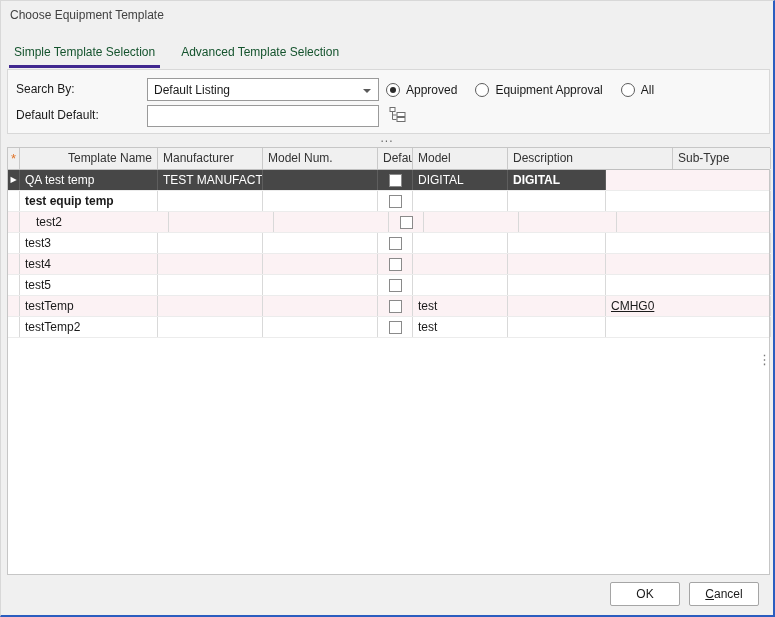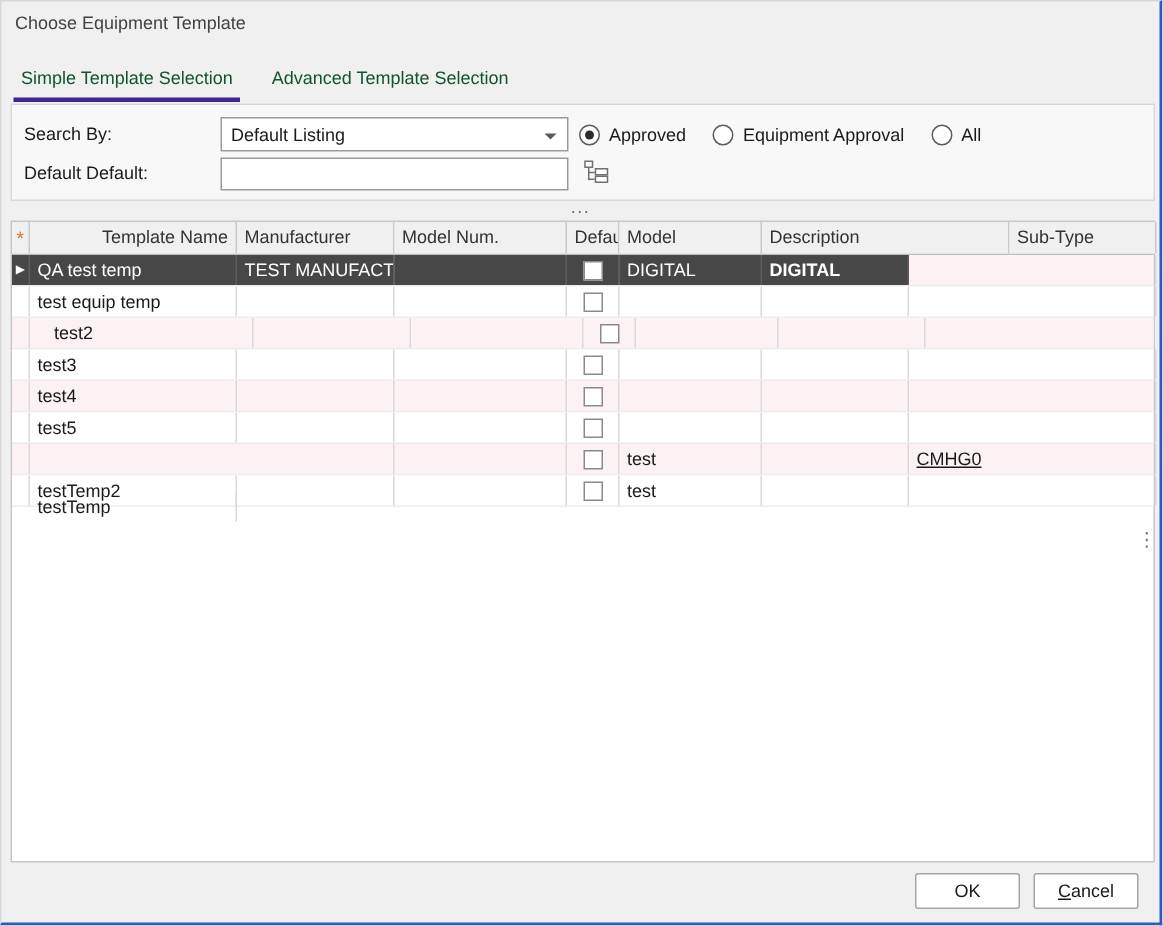--- a/index.html
+++ b/index.html
@@ -160,21 +160,21 @@
           <div class="gcell sel" style="width: 115px;"></div>
           <div class="gcell cbcell sel" style="width: 35px;">
             <div class="cb"></div>
           </div>
           <div class="gcell sel" style="width: 95px;">DIGITAL</div>
           <div class="gcell sel" style="width: 98px; font-weight: bold;">DIGITAL</div>
           <div class="gcell" style="width: 165px;"></div>
         </div>
         <div class="grow">
           <div class="gcell ind" style="width: 12px;"></div>
-          <div class="gcell" style="width: 138px;">test equip temp</div>
+          <div class="gcell" style="width: 138px; font-weight: bold;">test equip temp</div>
           <div class="gcell" style="width: 105px;"></div>
           <div class="gcell" style="width: 115px;"></div>
           <div class="gcell cbcell" style="width: 35px;">
             <div class="cb"></div>
           </div>
           <div class="gcell" style="width: 95px;"></div>
           <div class="gcell" style="width: 98px;"></div>
           <div class="gcell" style="width: 165px;"></div>
         </div>
         <div class="grow alt">
@@ -220,21 +220,21 @@
           <div class="gcell" style="width: 115px;"></div>
           <div class="gcell cbcell" style="width: 35px;">
             <div class="cb"></div>
           </div>
           <div class="gcell" style="width: 95px;"></div>
           <div class="gcell" style="width: 98px;"></div>
           <div class="gcell" style="width: 165px;"></div>
         </div>
         <div class="grow alt">
           <div class="gcell ind" style="width: 12px;"></div>
-          <div class="gcell" style="width: 138px; margin-top: 32px;">testTemp</div>
+          <div class="gcell" style="width: 138px;">testTemp</div>
           <div class="gcell" style="width: 105px;"></div>
           <div class="gcell" style="width: 115px;"></div>
           <div class="gcell cbcell" style="width: 35px;">
             <div class="cb"></div>
           </div>
           <div class="gcell" style="width: 95px;">test</div>
           <div class="gcell" style="width: 98px;"></div>
           <div class="gcell" style="width: 165px; text-decoration: underline;">CMHG0</div>
         </div>
         <div class="grow">

